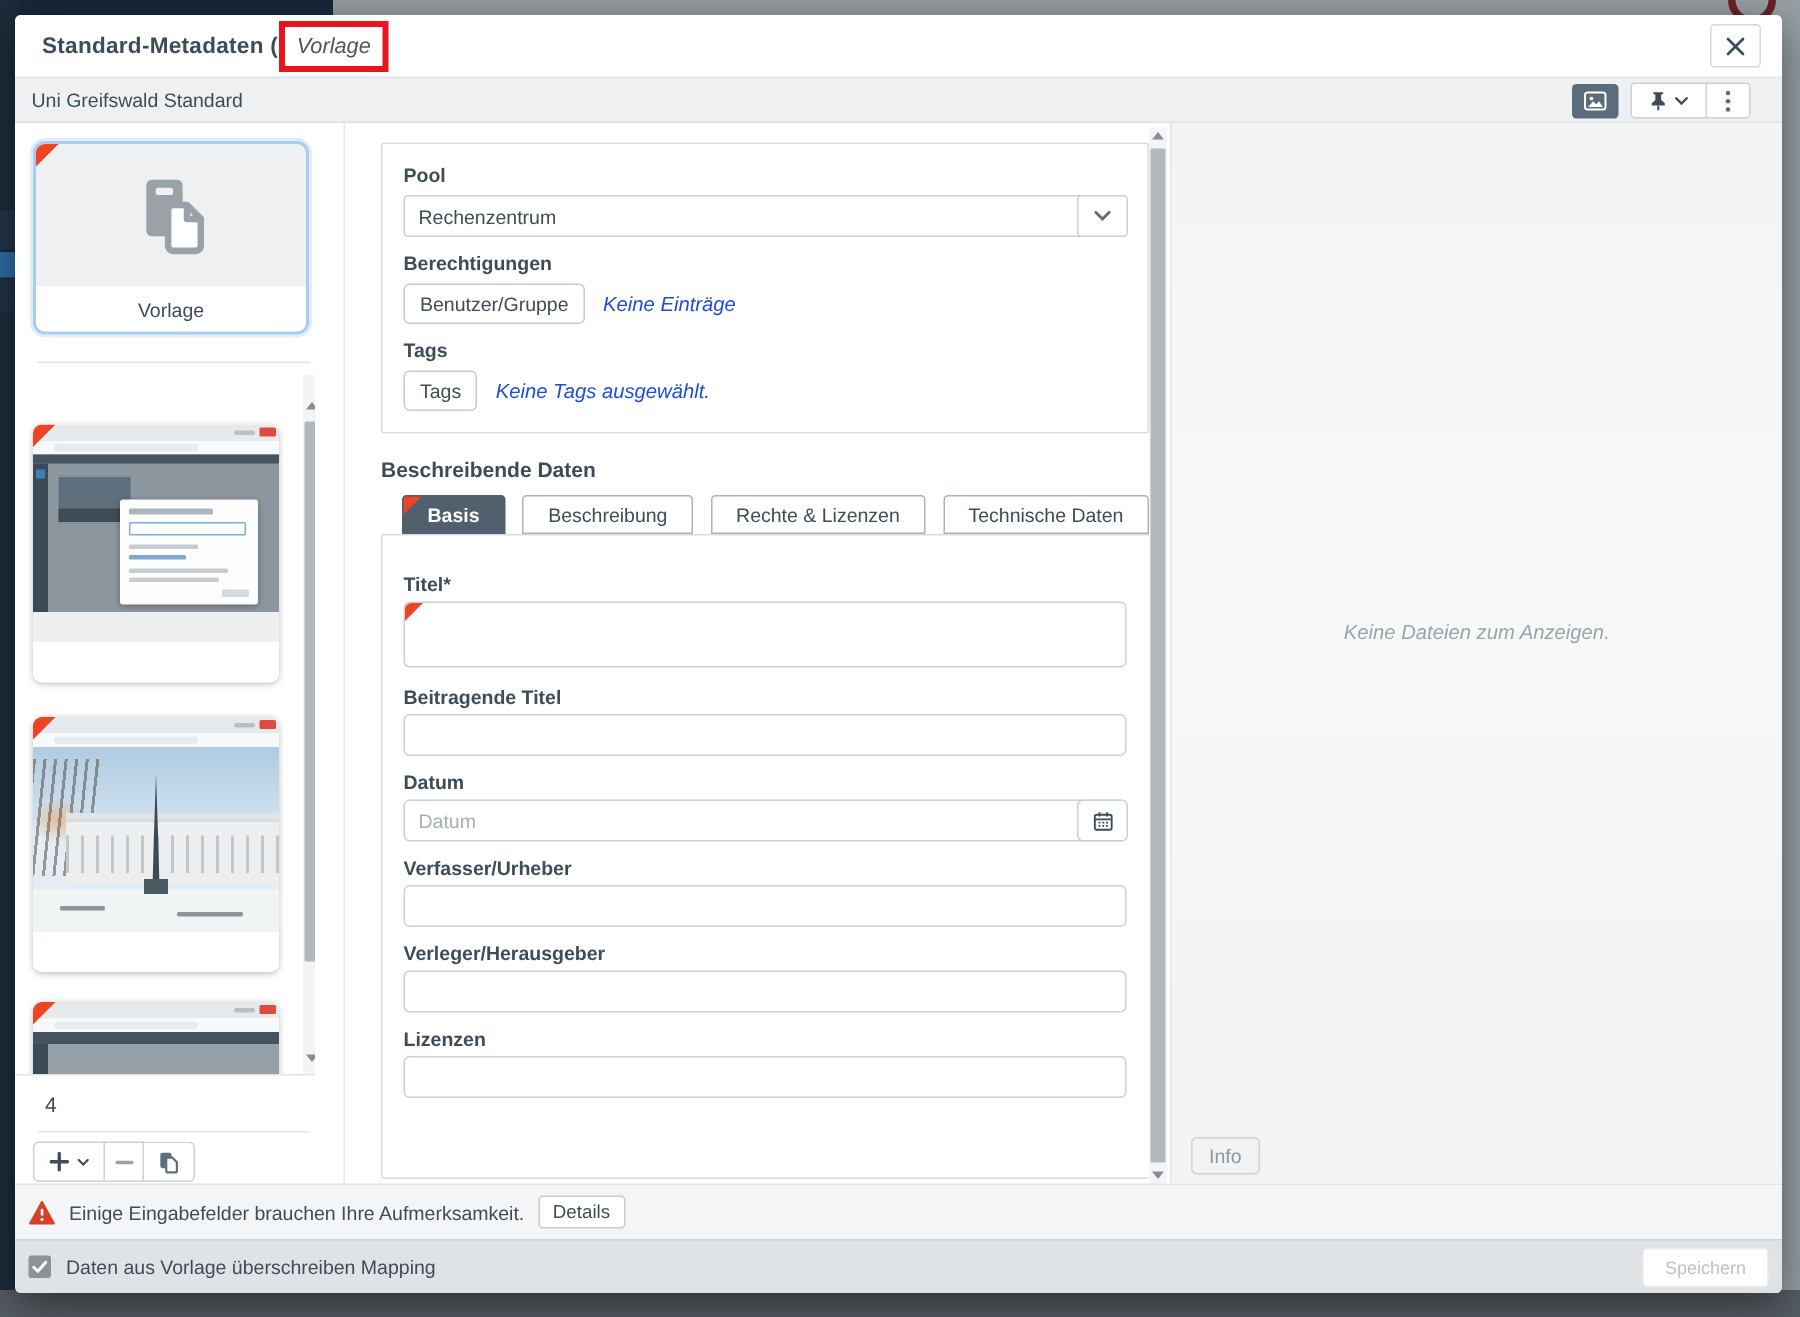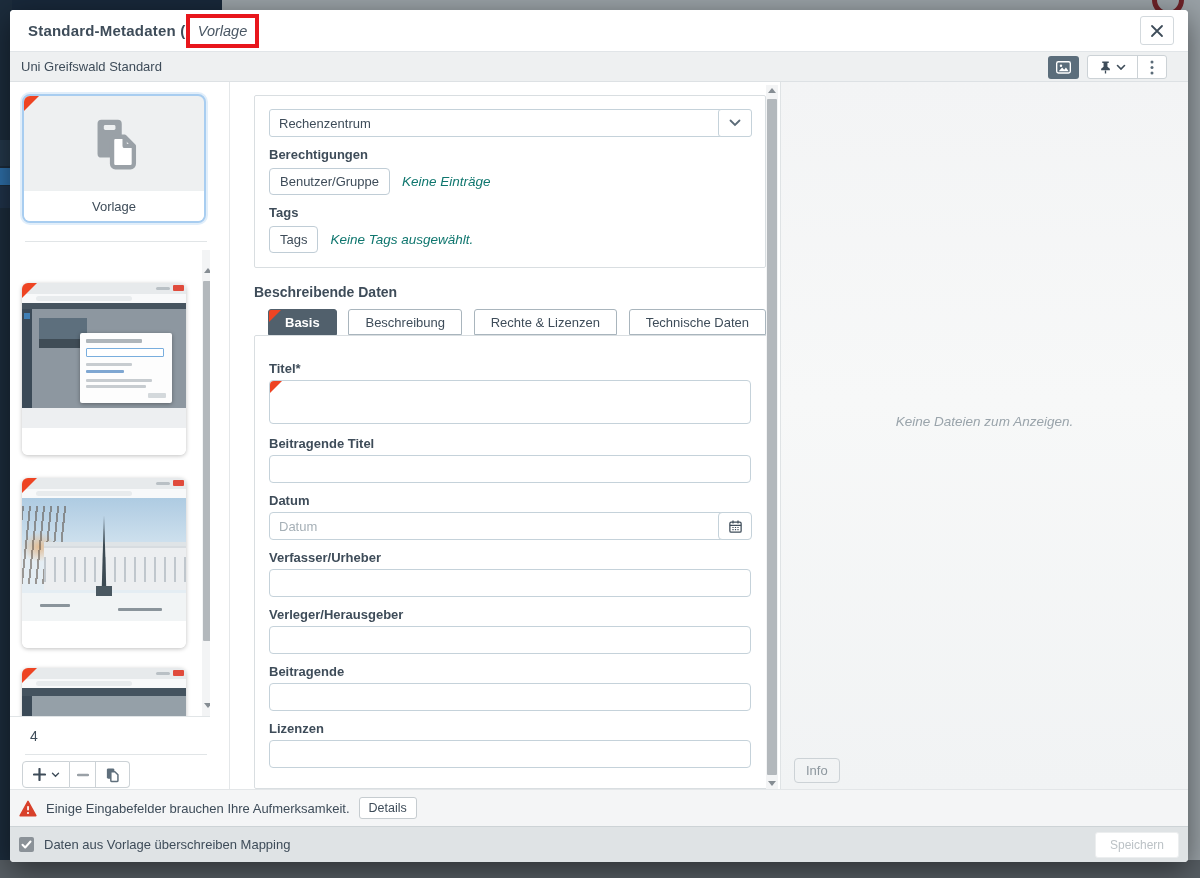--- a/index.html
+++ b/index.html
@@ -115,21 +115,21 @@
   .group-box { border:1px solid #d9dee1; border-radius:2px; margin:13px 0 0 10px; width:512px; padding:13px 14px 12px 14px; }
   .lbl { font-size:13px; font-weight:bold; color:#3e4c59; margin-bottom:6px; }
   .sel-wrap { position:relative; height:28px; margin-bottom:10px; }
   .sel-field { position:absolute; left:0; top:0; right:0; height:28px; border:1px solid #c5d2da; border-radius:3px;
                font-size:13px; display:flex; align-items:center; padding-left:9px; background:#fff; cursor:pointer; }
   .sel-btn { position:absolute; right:-1px; top:0; width:34px; height:28px; background:#fff; border:1px solid #c5d2da;
              border-radius:3px; display:flex; align-items:center; justify-content:center; cursor:pointer; }
   .chiprow { display:flex; align-items:center; gap:12px; margin-bottom:10px; }
   .chip-btn { border:1px solid #c0cdd6; border-radius:4px; background:#fff; font-size:13px; color:#3e4c59;
               padding:5px 10px; font-family:inherit; cursor:pointer; }
-  .hint { font-size:13.5px; font-style:italic; color:#0f766e; }
+  .hint { font-size:13.5px; font-style:italic; color:#1d4ed8; }
 
   .section-h { font-size:14px; font-weight:bold; margin:16px 0 9px 10px; }
   .tabs { display:flex; margin-left:25px;justify-content:space-between; }
   .tab { height:26px; display:flex; align-items:center; justify-content:center; font-size:13px;
          border:1px solid #a9b5bd; background:#fff; color:#3e4c59; padding:0 16px; margin-left:-1px;
          border-radius:3px 3px 0 0; position:relative; cursor:pointer; }
   .tab.active { background:#51606c; color:#fff; font-weight:bold; border-color:#51606c; z-index:2; overflow:hidden; }
 
   .fields-panel { border:1px solid #d9dee1; border-radius:2px; margin-left:10px; width:556px;
                   padding:25px 14px 10px 14px; min-height:430px; }
@@ -360,20 +360,21 @@
             <rect x="2" y="1.5" width="8" height="11" rx="1.5" fill="#5f6f7c"></rect>
             <path d="M6.2 5 h4.3 l3.3 3.3 v6 a1.2 1.2 0 0 1 -1.2 1.2 H7.4 a1.2 1.2 0 0 1 -1.2 -1.2 z" fill="#fff" stroke="#5f6f7c" stroke-width="1.6" stroke-linejoin="round"></path>
           </svg>
         </div>
       </div>
     </div>
 
     <div class="formcol">
 
       <div class="group-box">
+        <div class="lbl">Pool</div>
         <div class="sel-wrap">
           <div class="sel-field">Rechenzentrum</div>
           <div class="sel-btn">
             <svg width="12" height="8" viewBox="0 0 12 8">
               <path d="M1.5 1.5 L6 6 L10.5 1.5" fill="none" stroke="#5b6b78" stroke-width="1.8" stroke-linecap="round"></path>
             </svg>
           </div>
         </div>
 
         <div class="lbl">Berechtigungen</div>
@@ -434,24 +435,20 @@
         </div>
         <div class="fgroup">
           <div class="lbl">Verfasser/Urheber</div>
           <input class="txt" style="">
         </div>
         <div class="fgroup">
           <div class="lbl">Verleger/Herausgeber</div>
           <input class="txt" style="">
         </div>
         <div class="fgroup">
-          <div class="lbl">Beitragende</div>
-          <input class="txt" style="">
-        </div>
-        <div class="fgroup">
           <div class="lbl">Lizenzen</div>
           <input class="txt" style="">
         </div>
       </div>
     </div>
 
     <div class="vscroll main-scroll">
       <span class="arr up"></span>
       <span class="thumbbar"></span>
       <span class="arr dn"></span>

